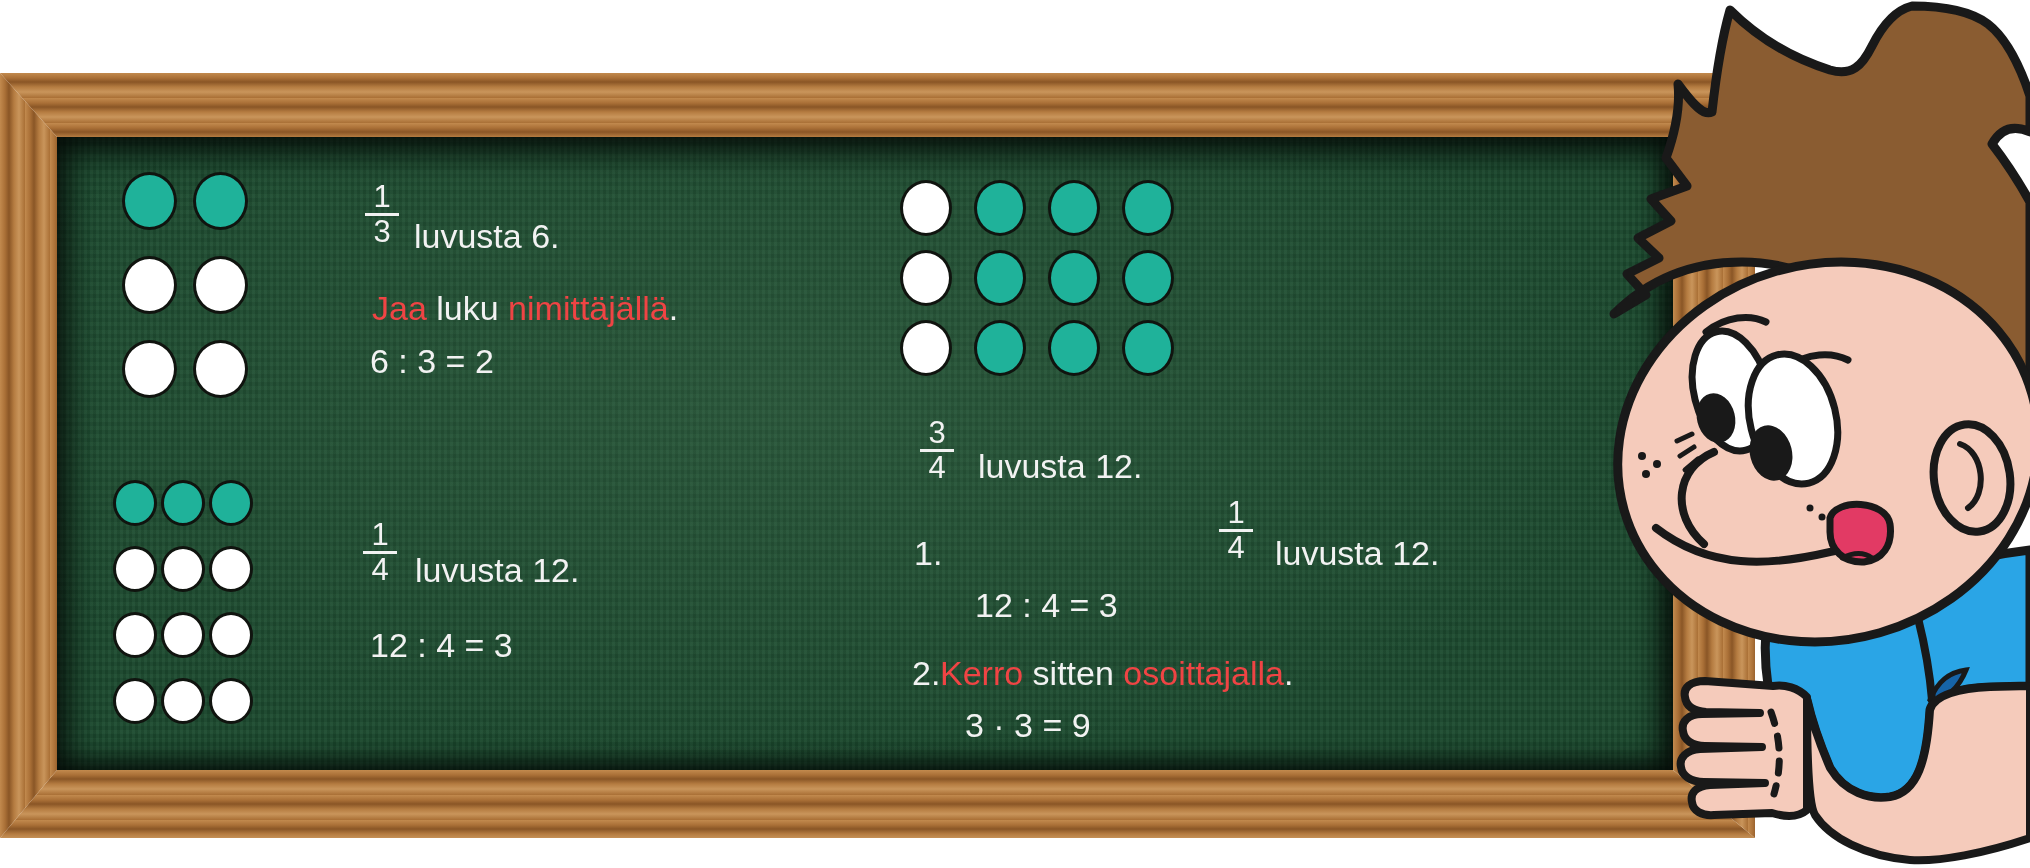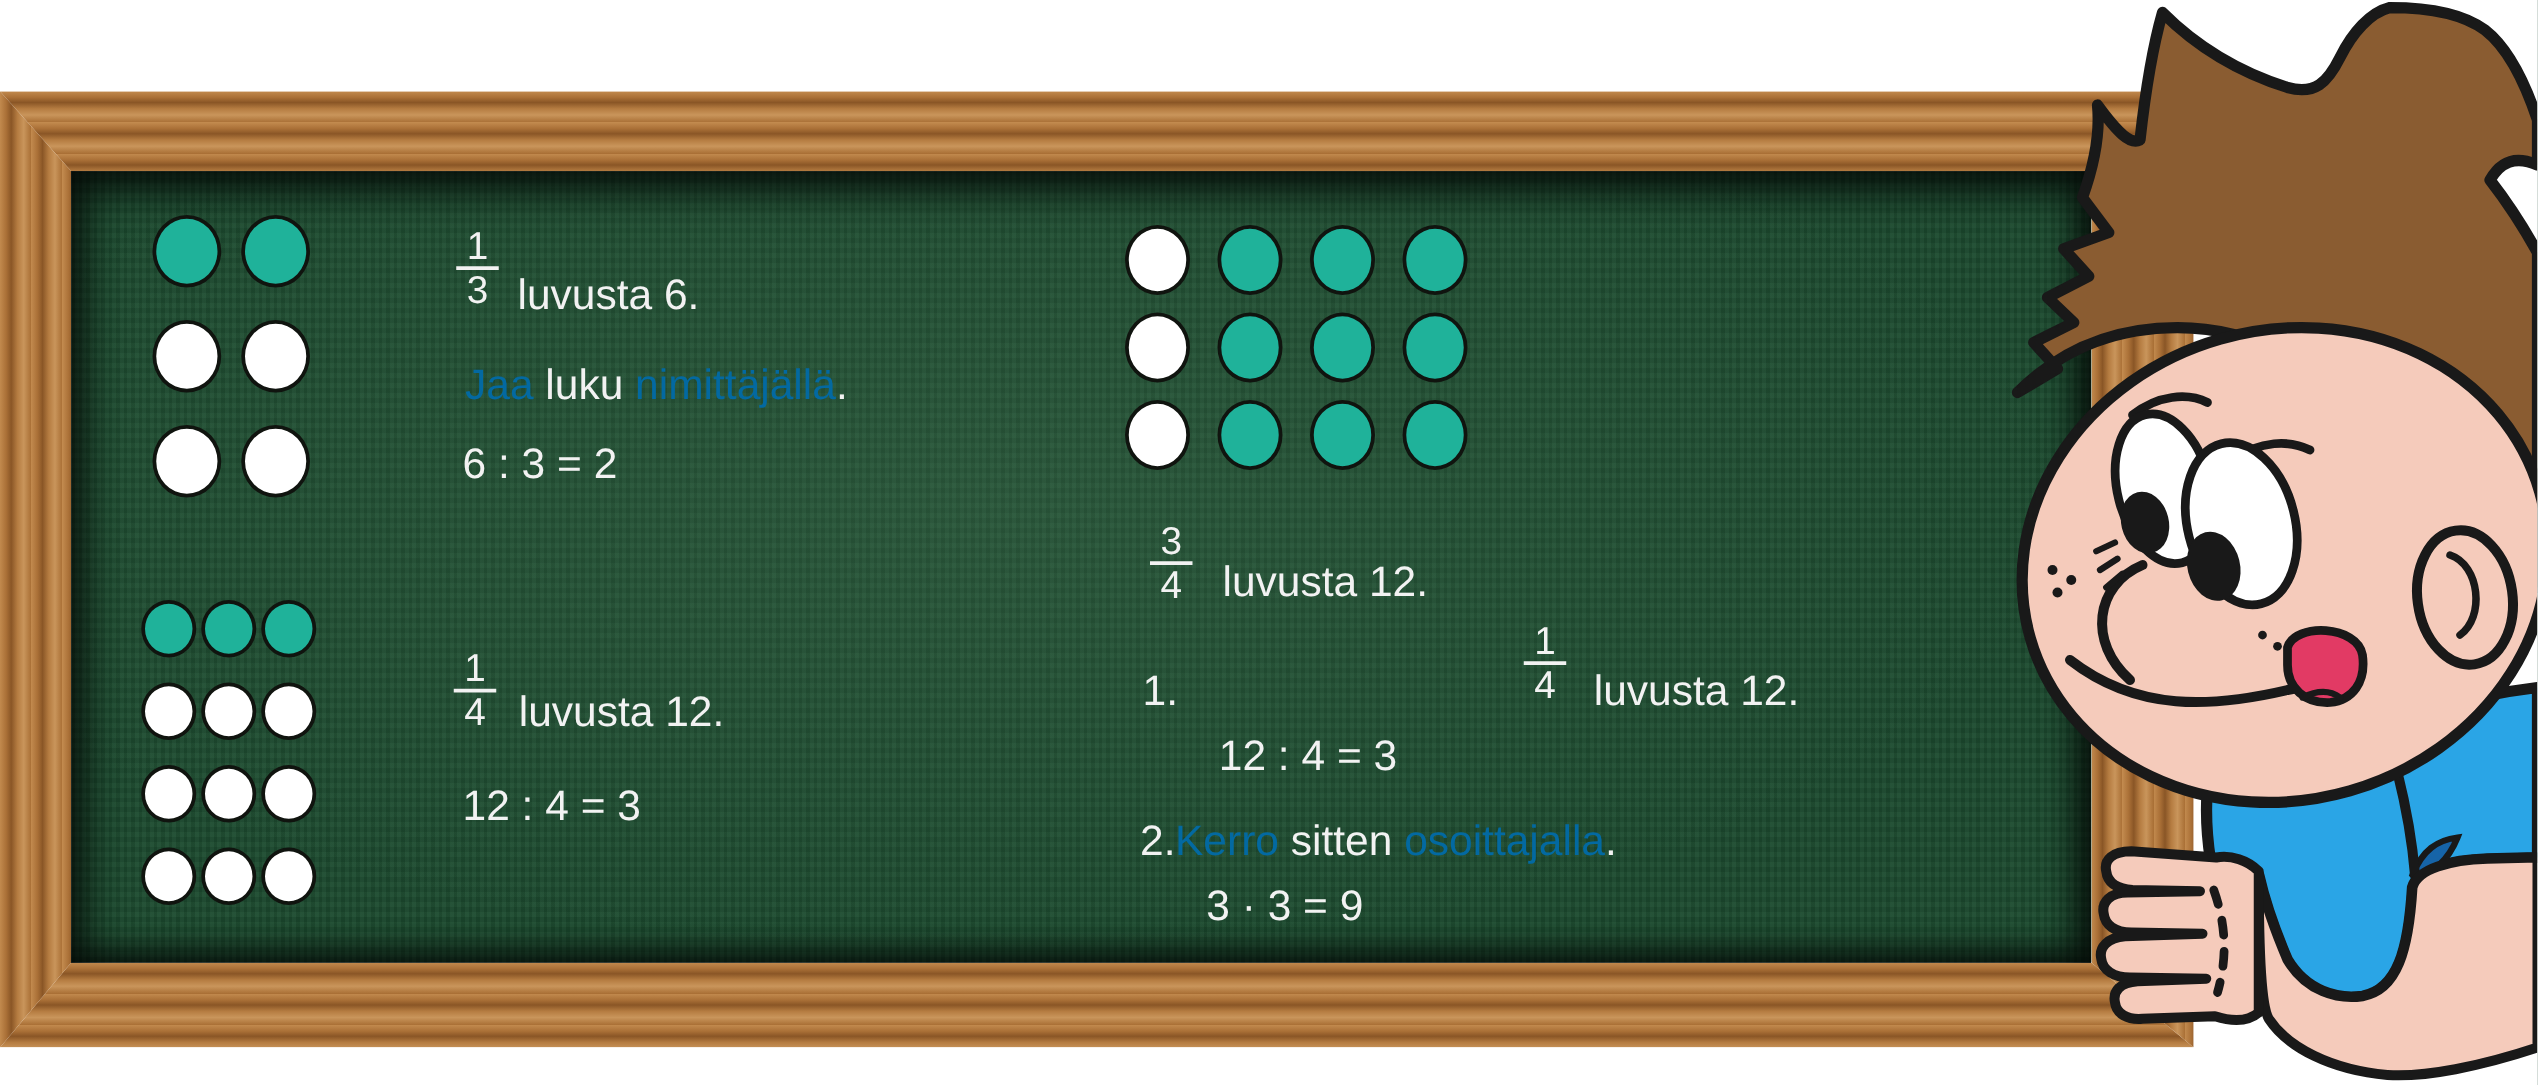--- a/index.html
+++ b/index.html
@@ -35,27 +35,27 @@
   .dots{position:absolute;display:grid;}
   #dotsA{left:122px;top:172px;grid-template-columns:repeat(2,55px);grid-auto-rows:58px;column-gap:16px;row-gap:26px;}
   #dotsB{left:113px;top:480px;grid-template-columns:repeat(3,44px);grid-auto-rows:46px;column-gap:4px;row-gap:20px;}
   #dotsC{left:900px;top:180px;grid-template-columns:repeat(4,52px);grid-auto-rows:56px;column-gap:22px;row-gap:14px;}
   .dot{width:100%;height:100%;border-radius:50%;border:3px solid #10140f;box-sizing:border-box;}
   .dot.t{background:#1fb29a;}
   .dot.w{background:#ffffff;}
 
   
   .txt{position:absolute;font-size:34px;line-height:1;color:#f2f2f2;white-space:nowrap;}
-  .teal{color:#0369a1;margin-top:32px;}
+  .teal{color:#ef4444;margin-top:32px;}
   .frac{position:absolute;width:34px;text-align:center;font-size:31px;line-height:0.9;color:#f2f2f2;}
   .frac .bar{height:3px;background:#f2f2f2;margin:2px 0;}
 
   
   #fracA{left:365px;top:183px;}   #lineA1{left:414px;top:219px;}
-  #lineA2{left:372px;top:291px;}  #lineA3{left:370px;top:354px;}
+  #lineA2{left:372px;top:291px;}  #lineA3{left:370px;top:344px;}
   #fracB{left:363px;top:521px;}   #lineB1{left:415px;top:553px;}
   #lineB2{left:370px;top:628px;}
   #fracC{left:920px;top:419px;}   #lineC1{left:978px;top:449px;}
   #s1num{left:914px;top:536px;}   #s1teal{left:980px;top:536px;}
   #s1frac{left:1219px;top:499px;} #s1rest{left:1275px;top:536px;}
   #lineCe1{left:975px;top:588px;}
   #s2num{left:912px;top:656px;}   #s2parts{left:940px;top:656px;}
   #lineCe2{left:965px;top:708px;}
 
   

